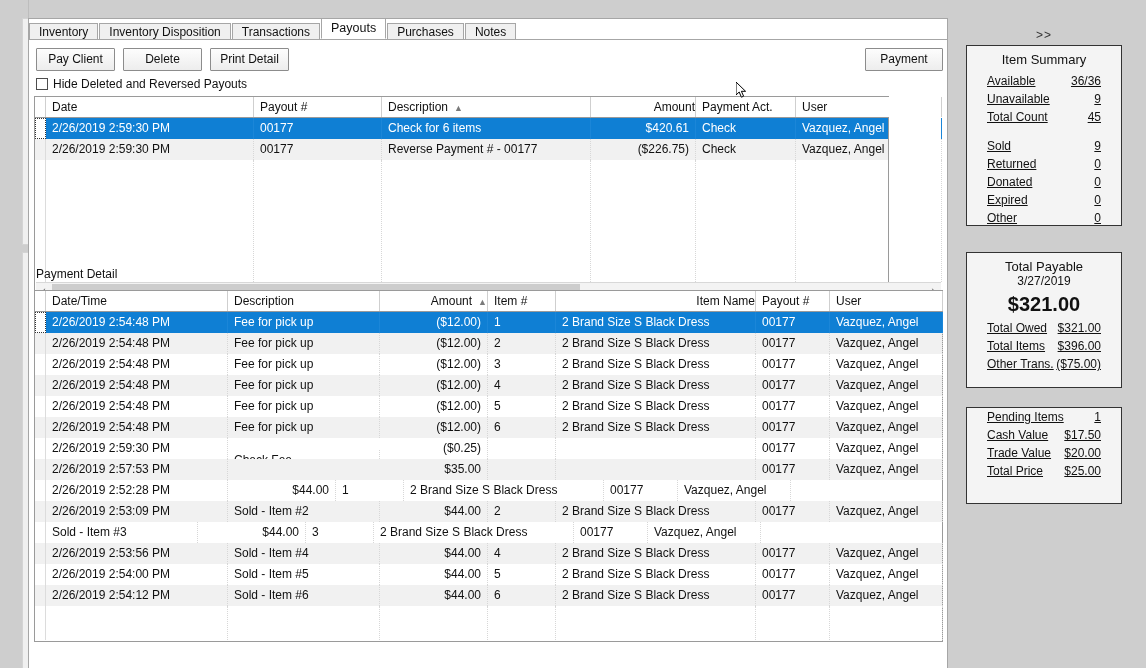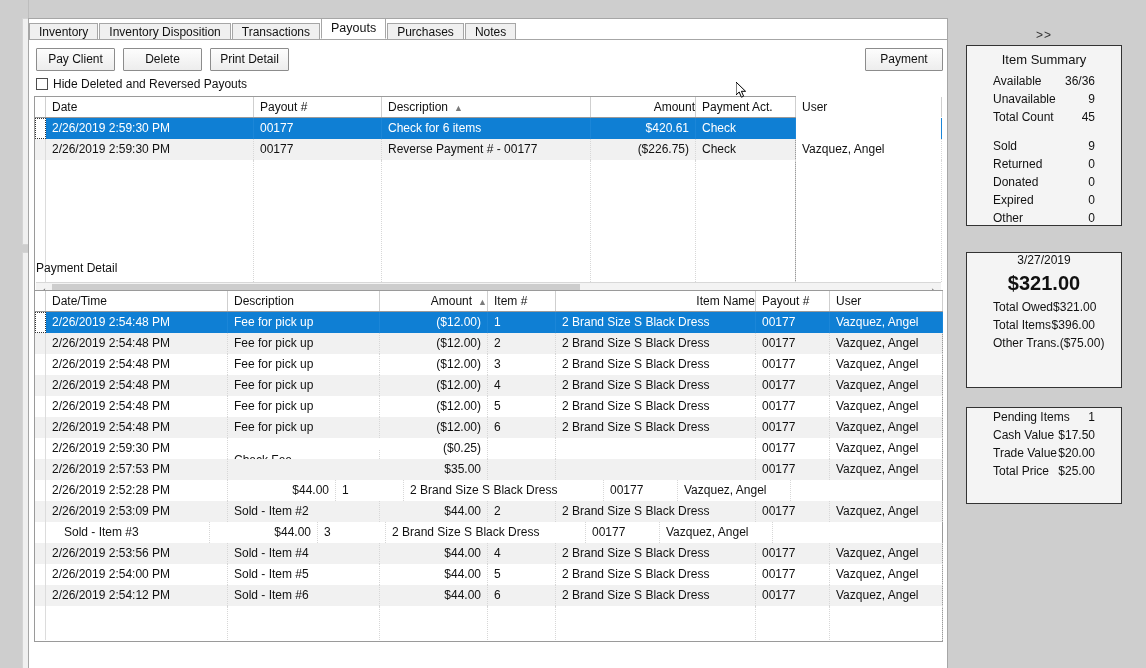--- a/index.html
+++ b/index.html
@@ -48,21 +48,21 @@
   #print-detail{left:181px;top:8px;width:79px;}
   #refresh-btn{left:836px;top:8px;width:78px;}
 
   
   .cbrow{position:absolute;left:7px;top:37px;display:flex;align-items:center;}
   .cbox{width:12px;height:12px;border:1px solid #4d4d4d;background:#fff;box-sizing:border-box;margin-right:5px;}
   .cblabel{font-size:12px;color:#111;}
 
   
   .grid{position:absolute;background:#fff;border:1px solid #9a9a9a;box-sizing:border-box;}
-  #top-grid{left:5px;top:56px;width:762px;height:205px;}
+  #top-grid{left:5px;top:56px;width:855px;height:205px;}
   #detail-grid{left:5px;top:250px;width:909px;height:352px;}
 
   .ghead{display:flex;height:21px;background:#fff;border-bottom:1px solid #9a9a9a;box-sizing:border-box;}
   .gutter{width:11px;flex:0 0 11px;border-right:1px solid #cfcfcf;box-sizing:border-box;background:#fff;}
   .hcell{
     box-sizing:border-box;padding:0 0 0 6px;line-height:20px;font-size:12px;color:#111;
     border-right:1px solid #cfcfcf;overflow:hidden;white-space:nowrap;position:relative;background:#fff;
   }
   .hcell .sort{display:inline-block;margin-left:6px;color:#7a7a7a;font-size:9px;vertical-align:middle;}
 
@@ -82,33 +82,33 @@
   .filler{display:flex;}
   .fcell{box-sizing:border-box;border-right:1px dotted #d7d7d7;}
 
   
   .hscroll{position:absolute;left:1px;bottom:1px;width:905px;height:17px;background:#f3f3f3;border-top:1px solid #d8d8d8;display:flex;align-items:center;box-sizing:border-box;}
   .sb-arrow{width:16px;height:17px;line-height:15px;text-align:center;font-size:11px;color:#555;flex:0 0 16px;}
   .sb-track{flex:1;height:17px;position:relative;background:#f3f3f3;}
   .sb-thumb{position:absolute;left:0;top:1px;height:15px;width:60.5%;background:#cdcdcd;}
 
   
-  .pdlabel{position:absolute;left:7px;top:221px;font-size:12px;color:#111;}
+  .pdlabel{position:absolute;left:7px;top:227px;font-size:12px;color:#111;}
 
   
   .side{position:absolute;left:956px;top:18px;width:176px;height:650px;}
   .chev{position:absolute;left:0;top:10px;width:176px;text-align:center;font-size:12px;color:#333;letter-spacing:1px;}
   .card{position:absolute;left:10px;width:156px;background:#f4f4f4;border:1px solid #333;box-sizing:border-box;}
   #card-item{top:27px;height:181px;}
   #card-payable{top:234px;height:136px;}
   #card-buytrade{top:389px;height:97px;}
   .card-title{text-align:center;font-size:13px;color:#111;padding-top:6px;}
   .card-sub{text-align:center;font-size:12px;color:#111;}
   .card-big{text-align:center;font-size:20px;font-weight:bold;color:#111;padding:5px 0 3px;}
-  .kv{display:flex;justify-content:space-between;padding:0 26px;font-size:12px;line-height:18px;color:#111;}
+  .kv{display:flex;justify-content:space-between;padding:0 20px;font-size:12px;line-height:18px;color:#111;text-decoration:underline;}
   .kv .k{white-space:nowrap;}
   .kv .v{white-space:nowrap;}
   .spacer{height:11px;}
   .pad6{height:5px;}
 
   
   .cursor{position:absolute;left:736px;top:82px;width:12px;height:18px;z-index:40;}
 </style>
 </head>
 <body>
@@ -300,21 +300,21 @@
             <div class="cell" style="width: 182px; flex: 0 0 182px;">2/26/2019 2:53:09 PM</div>
             <div class="cell" style="width: 152px; flex: 0 0 152px;">Sold - Item #2</div>
             <div class="cell right" style="width: 108px; flex: 0 0 108px;">$44.00</div>
             <div class="cell" style="width: 68px; flex: 0 0 68px;">2</div>
             <div class="cell" style="width: 200px; flex: 0 0 200px;">2 Brand Size S Black Dress</div>
             <div class="cell" style="width: 74px; flex: 0 0 74px;">00177</div>
             <div class="cell" style="width: 113px; flex: 0 0 113px;">Vazquez, Angel</div>
           </div>
           <div class="grow">
             <div class="rgutter"></div>
-            <div class="cell" style="width: 152px; flex: 0 0 152px; margin-left: 12px;">Sold - Item #3</div>
+            <div class="cell" style="width: 152px; flex: 0 0 152px;">Sold - Item #3</div>
             <div class="cell right" style="width: 108px; flex: 0 0 108px;">$44.00</div>
             <div class="cell" style="width: 68px; flex: 0 0 68px;">3</div>
             <div class="cell" style="width: 200px; flex: 0 0 200px;">2 Brand Size S Black Dress</div>
             <div class="cell" style="width: 74px; flex: 0 0 74px;">00177</div>
             <div class="cell" style="width: 113px; flex: 0 0 113px;">Vazquez, Angel</div>
           </div>
           <div class="grow alt">
             <div class="rgutter"></div>
             <div class="cell" style="width: 182px; flex: 0 0 182px;">2/26/2019 2:53:56 PM</div>
             <div class="cell" style="width: 152px; flex: 0 0 152px;">Sold - Item #4</div>
@@ -398,20 +398,21 @@
             <span class="v">0</span>
           </div>
           <div class="kv">
             <span class="k">Other</span>
             <span class="v">0</span>
           </div>
         </div>
     </div>
 
     <div class="card" id="card-payable">
+      <div class="card-title">Total Payable</div>
       <div class="card-sub">3/27/2019</div>
       <div class="card-big">$321.00</div>
       <div id="tp-rows">
           <div class="kv">
             <span class="k">Total Owed</span>
             <span class="v">$321.00</span>
           </div>
           <div class="kv">
             <span class="k">Total Items</span>
             <span class="v">$396.00</span>

